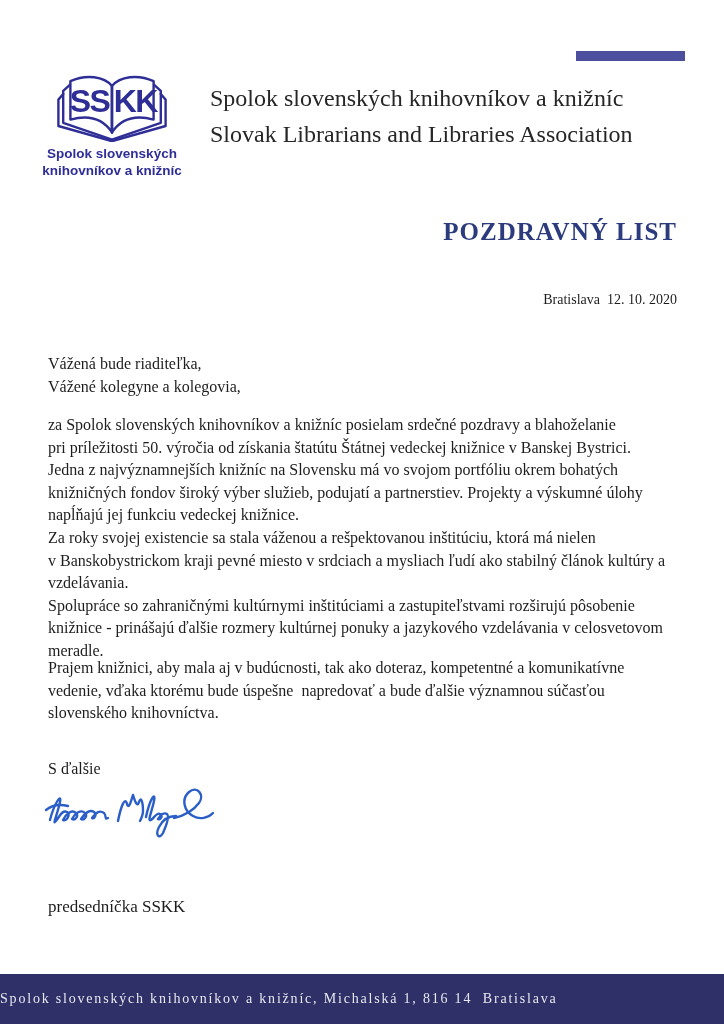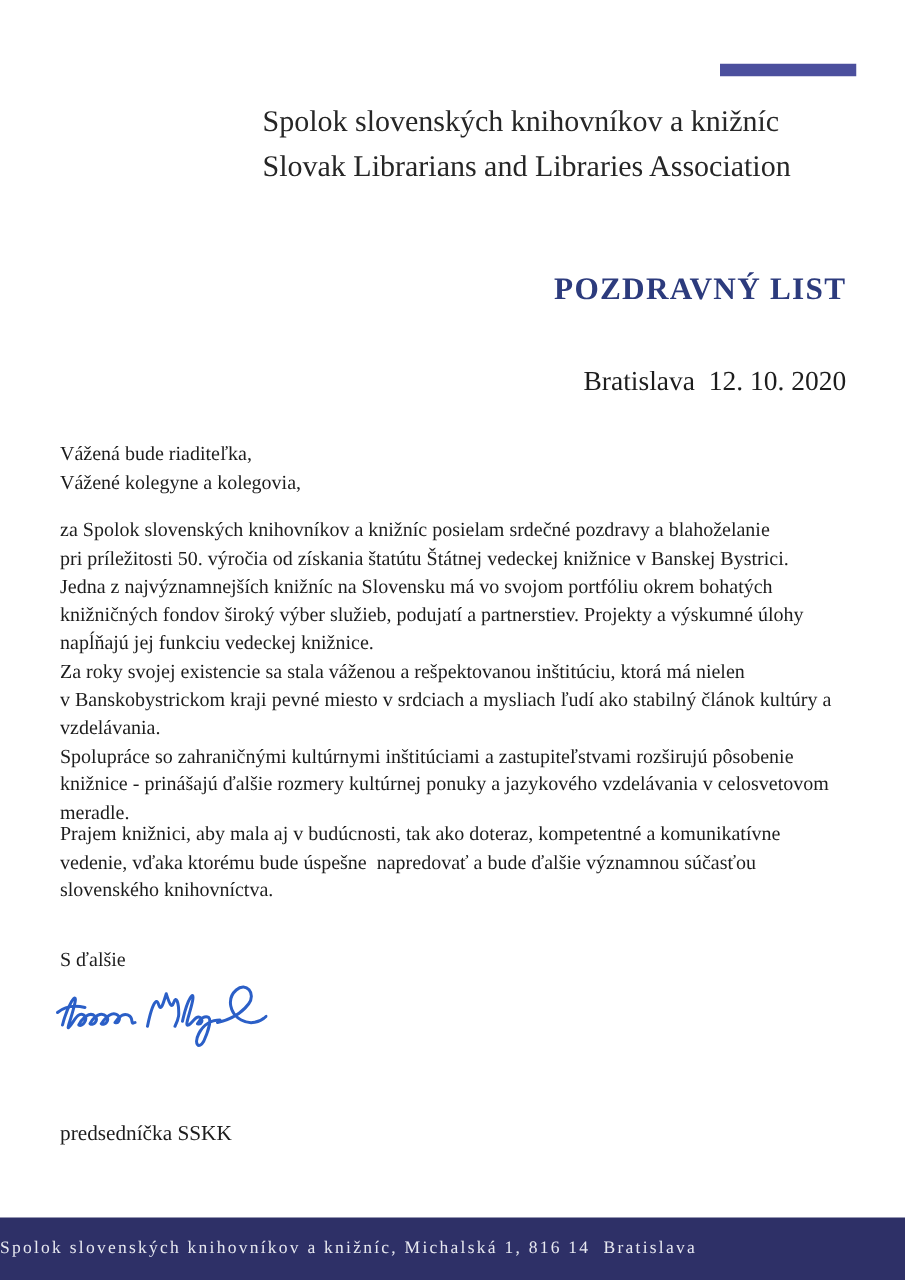--- a/index.html
+++ b/index.html
@@ -57,21 +57,21 @@
     font-size: 25px;
     font-weight: bold;
     letter-spacing: 1px;
     color: var(--title_navy, #2c3b7d);
   }
 
   
   .dateline {
     position: absolute;
     right: 47px; top: 292px;
-    font-size: 22px;
+    font-size: 14px;
     white-space: pre;
   }
 
   
   .textblock {
     position: absolute;
     left: 48px;
     font-size: 16px;
     line-height: 22.6px;
     white-space: pre;
@@ -106,20 +106,39 @@
     white-space: pre;
   }
 </style>
 </head>
 <body>
 
 <div class="page">
 
   <div class="accent-bar"></div>
 
+  <div class="logo">
+    <svg class="book" width="112" height="72" viewBox="0 0 140 90" fill="none" stroke="#2e2e96" stroke-width="3" stroke-linejoin="round" stroke-linecap="round">
+
+      <path d="M18 18 L9 26 L9 66 L70 87" fill="none"></path>
+      <path d="M9 30 L3 37 L3 70 L70 89" fill="none"></path>
+      <path d="M122 18 L131 26 L131 66 L70 87" fill="none"></path>
+      <path d="M131 30 L137 37 L137 70 L70 89" fill="none"></path>
+
+      <path d="M70 20 C60 8 38 5 18 14 L18 62 C40 56 58 60 70 78 Z" fill="#ffffff"></path>
+      <path d="M70 20 C80 8 102 5 122 14 L122 62 C100 56 82 60 70 78 Z" fill="#ffffff"></path>
+
+      <path d="M70 20 L70 78" fill="none"></path>
+
+      <text x="42" y="52" text-anchor="middle" stroke="none" fill="#2e2e96" font-family="Liberation Sans, sans-serif" font-weight="bold" font-size="40" letter-spacing="-2">SS</text>
+      <text x="99" y="52" text-anchor="middle" stroke="none" fill="#2e2e96" font-family="Liberation Sans, sans-serif" font-weight="bold" font-size="40" letter-spacing="-2">KK</text>
+    </svg>
+    <div class="logo-caption" style="white-space: pre;">Spolok slovenských
+knihovníkov a knižníc</div>
+  </div>
 
   <div class="org-names">Spolok slovenských knihovníkov a knižníc
 Slovak Librarians and Libraries Association</div>
 
   <div class="letter-title">POZDRAVNÝ LIST</div>
 
   <div class="dateline">Bratislava  12. 10. 2020</div>
 
   <div class="textblock salutation">Vážená bude riaditeľka,
 Vážené kolegyne a kolegovia,</div>

